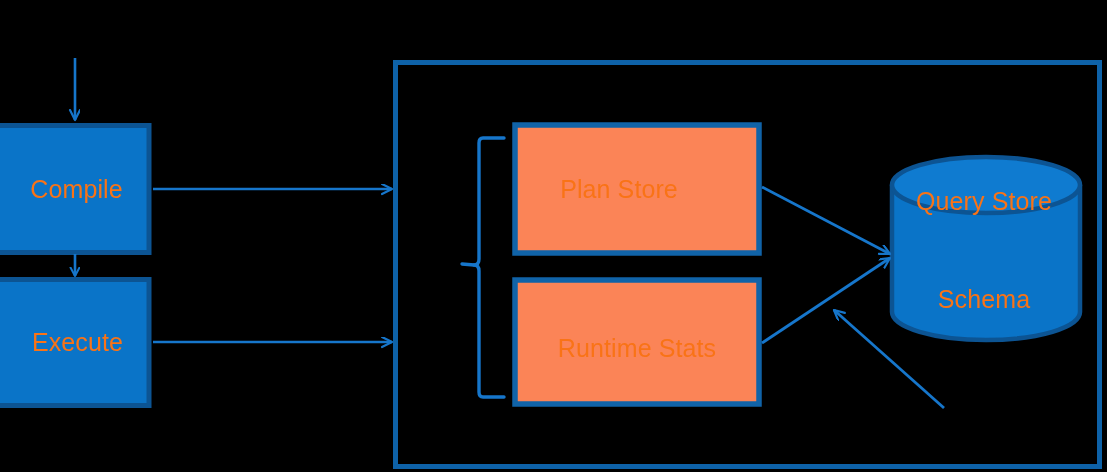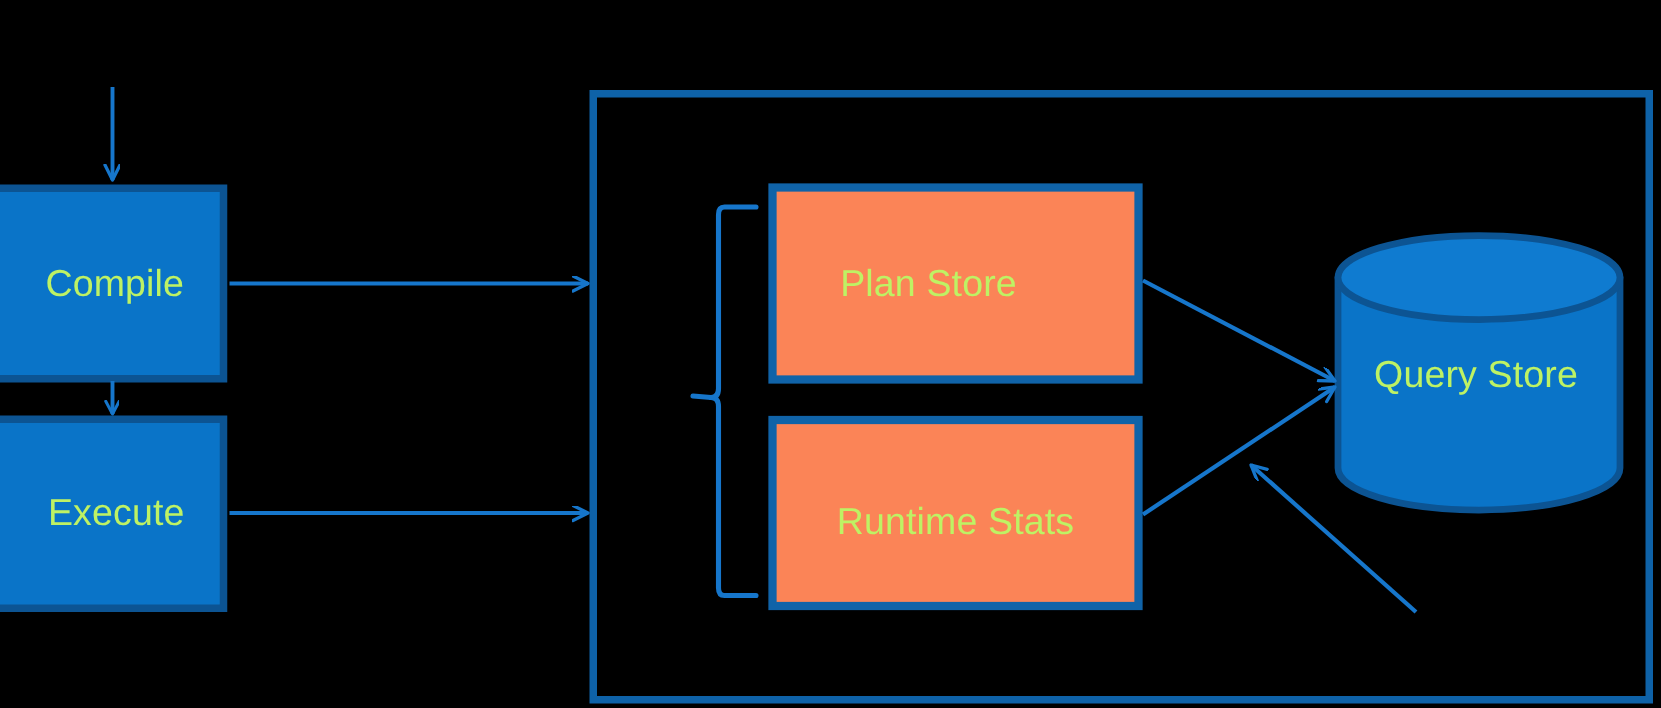--- a/index.html
+++ b/index.html
@@ -18,21 +18,21 @@
   #canvas svg.layer {
     position: absolute;
     left: 0;
     top: 0;
     width: 1107px;
     height: 472px;
     overflow: visible;
   }
   .node-label {
     position: absolute;
-    color: #bef264;
+    color: #f97316;
     font-family: "Liberation Sans", sans-serif;
     font-size: 25px;
     font-weight: 400;
     line-height: 1.22;
     text-align: center;
     white-space: pre;
     letter-spacing: 0.1px;
     pointer-events: none;
     display: flex;
     align-items: center;
@@ -104,16 +104,17 @@
 
   <div class="node-label lbl-execute">Execute</div>
 
   <div class="node-label lbl-planstore">Plan Store</div>
 
   <div class="node-label lbl-runtime">Runtime Stats</div>
 
   <div class="node-label lbl-cylinder">
     <div>
       <div>Query Store</div>
+      <div>Schema</div>
     </div>
   </div>
 
 </div>
 
 </body></html>

